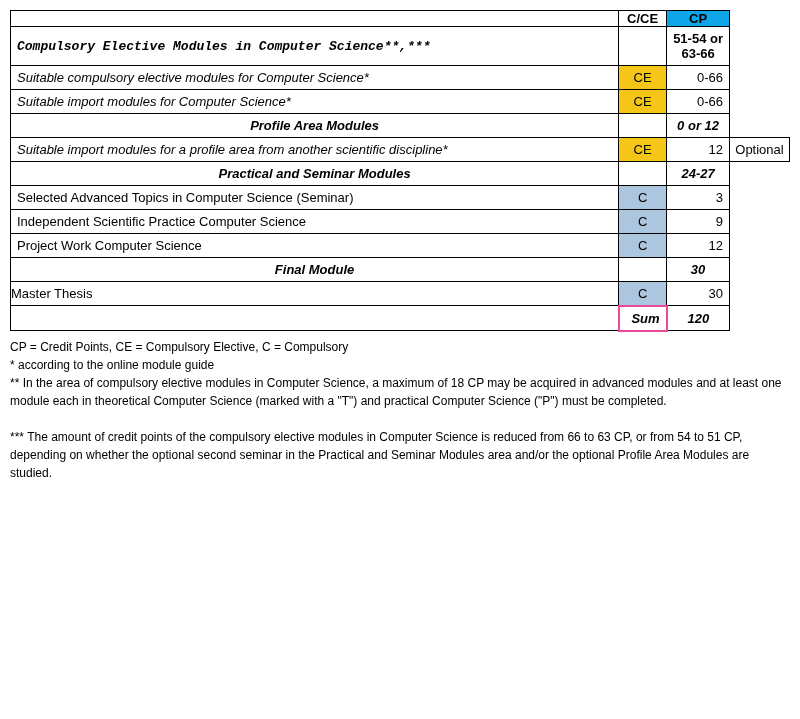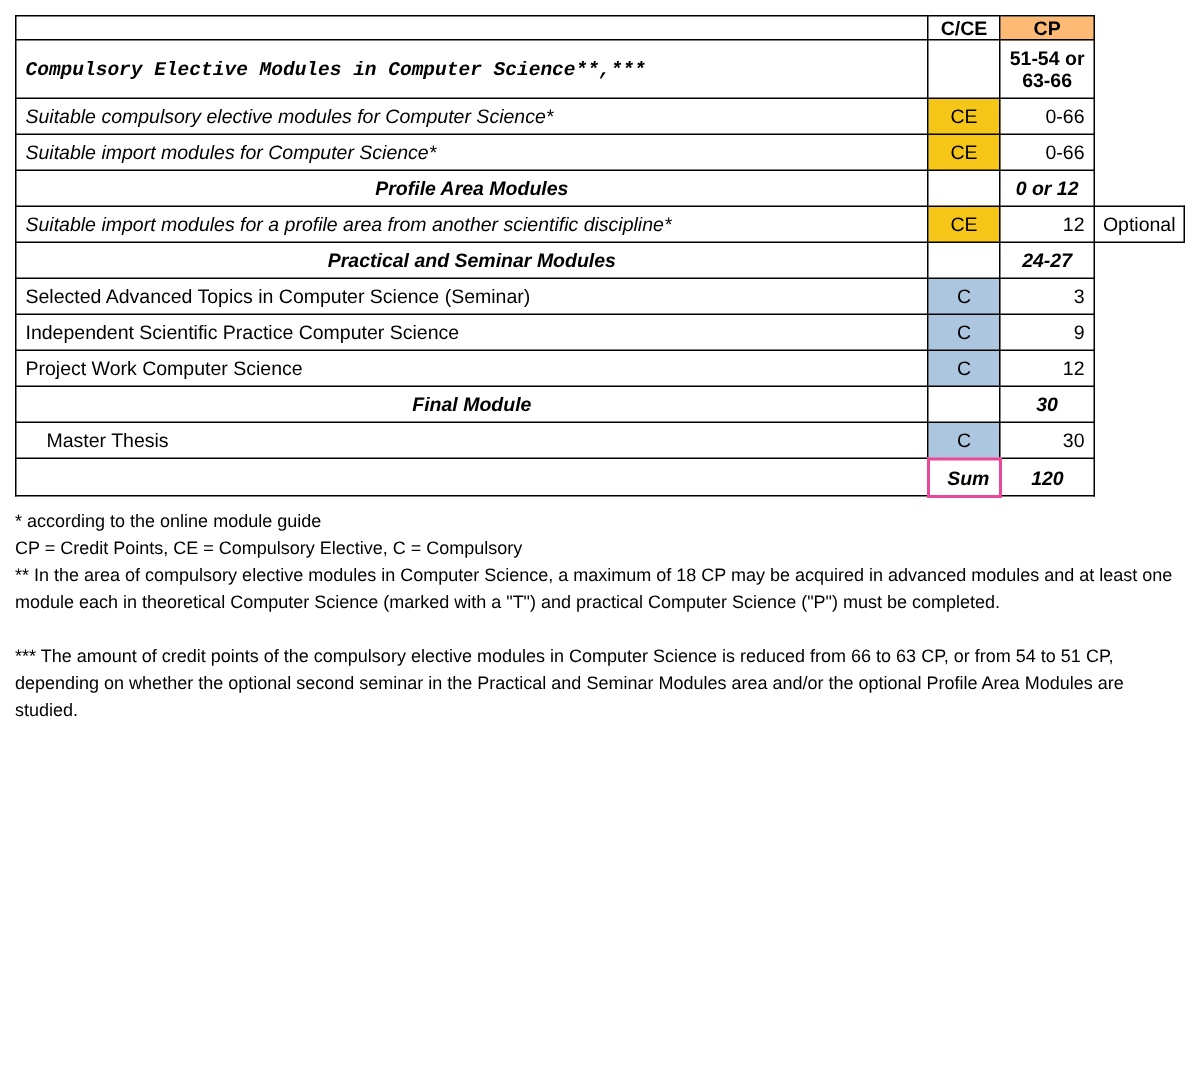--- a/index.html
+++ b/index.html
@@ -33,21 +33,21 @@
     <col style="width: auto;">
     <col style="width: 48px;">
     <col style="width: 60px;">
     <col style="width: 60px;">
   </colgroup>
   <tbody>
 
     <tr>
       <td style="border:1px solid #000; background:#fff;"></td>
       <td style="border:1px solid #000; text-align:center; font-weight:bold; background:#fff;">C/CE</td>
-      <td style="border:1px solid #000; text-align:center; font-weight:bold; background:#fdba74;">CP</td>
+      <td style="border:1px solid #000; text-align:center; font-weight:bold; background:#0ea5e9;">CP</td>
       <td style="border:none; background:#fff;"></td>
     </tr>
 
     <tr>
       <td style="border:1px solid #000; font-weight:bold; font-style:italic; text-align:left; padding:4px 6px;font-family:Liberation Mono, monospace;">
         Compulsory Elective Modules in Computer Science**,***
       </td>
       <td style="border:1px solid #000; background:#fff;"></td>
       <td style="border:1px solid #000; font-weight:bold; text-align:center; padding:4px 6px; white-space:nowrap;">51-54 or<br>63-66</td>
       <td style="border:none; background:#fff;"></td>
@@ -111,34 +111,34 @@
 
 
     <tr>
       <td style="border:1px solid #000; font-weight:bold; font-style:italic; text-align:center; padding:4px 6px;margin-top:19px;"><em><strong>Final Module</strong></em></td>
       <td style="border:1px solid #000; background:#fff;"></td>
       <td style="border:1px solid #000; font-weight:bold; text-align:center; padding:4px 6px; font-style:italic;">30</td>
       <td style="border:none; background:#fff;"></td>
     </tr>
 
     <tr>
-      <td style="border:1px solid #000; padding:4px 20px;">Master Thesis</td>
+      <td style="border:1px solid #000; padding:4px 0;">Master Thesis</td>
       <td style="border:1px solid #000; background:#adc6e0; text-align:center;">C</td>
       <td style="border:1px solid #000; text-align:right; padding:4px 6px;">30</td>
       <td style="border:none; background:#fff;"></td>
     </tr>
 
     <tr>
       <td style="border:1px solid #000; padding:4px 6px; background:#fff;"></td>
       <td style="border:2px solid #ec4899; font-weight:bold; font-style:italic; text-align:right; padding:4px 6px;"><strong><em>Sum</em></strong></td>
       <td style="border:1px solid #000; font-weight:bold; font-style:italic; text-align:center; padding:4px 6px;"><strong><em>120</em></strong></td>
       <td style="border:none; background:#fff;"></td>
     </tr>
   </tbody>
 </table>
 
 <div style="font-size:12px; line-height:1.5; margin-top:6px;">
+  <p>CP = Credit Points, CE = Compulsory Elective, C = Compulsory</p>
   <p>* according to the online module guide</p>
-  <p>CP = Credit Points, CE = Compulsory Elective, C = Compulsory</p>
   <p>** In the area of compulsory elective modules in Computer Science, a maximum of 18 CP may be acquired in advanced modules and at least one module each in theoretical Computer Science (marked with a "T") and practical Computer Science ("P") must be completed.</p>
   <br>
   <p>*** The amount of credit points of the compulsory elective modules in Computer Science is reduced from 66 to 63 CP, or from 54 to 51 CP, depending on whether the optional second seminar in the Practical and Seminar Modules area and/or the optional Profile Area Modules are studied.</p>
 </div>
 
 </body></html>

